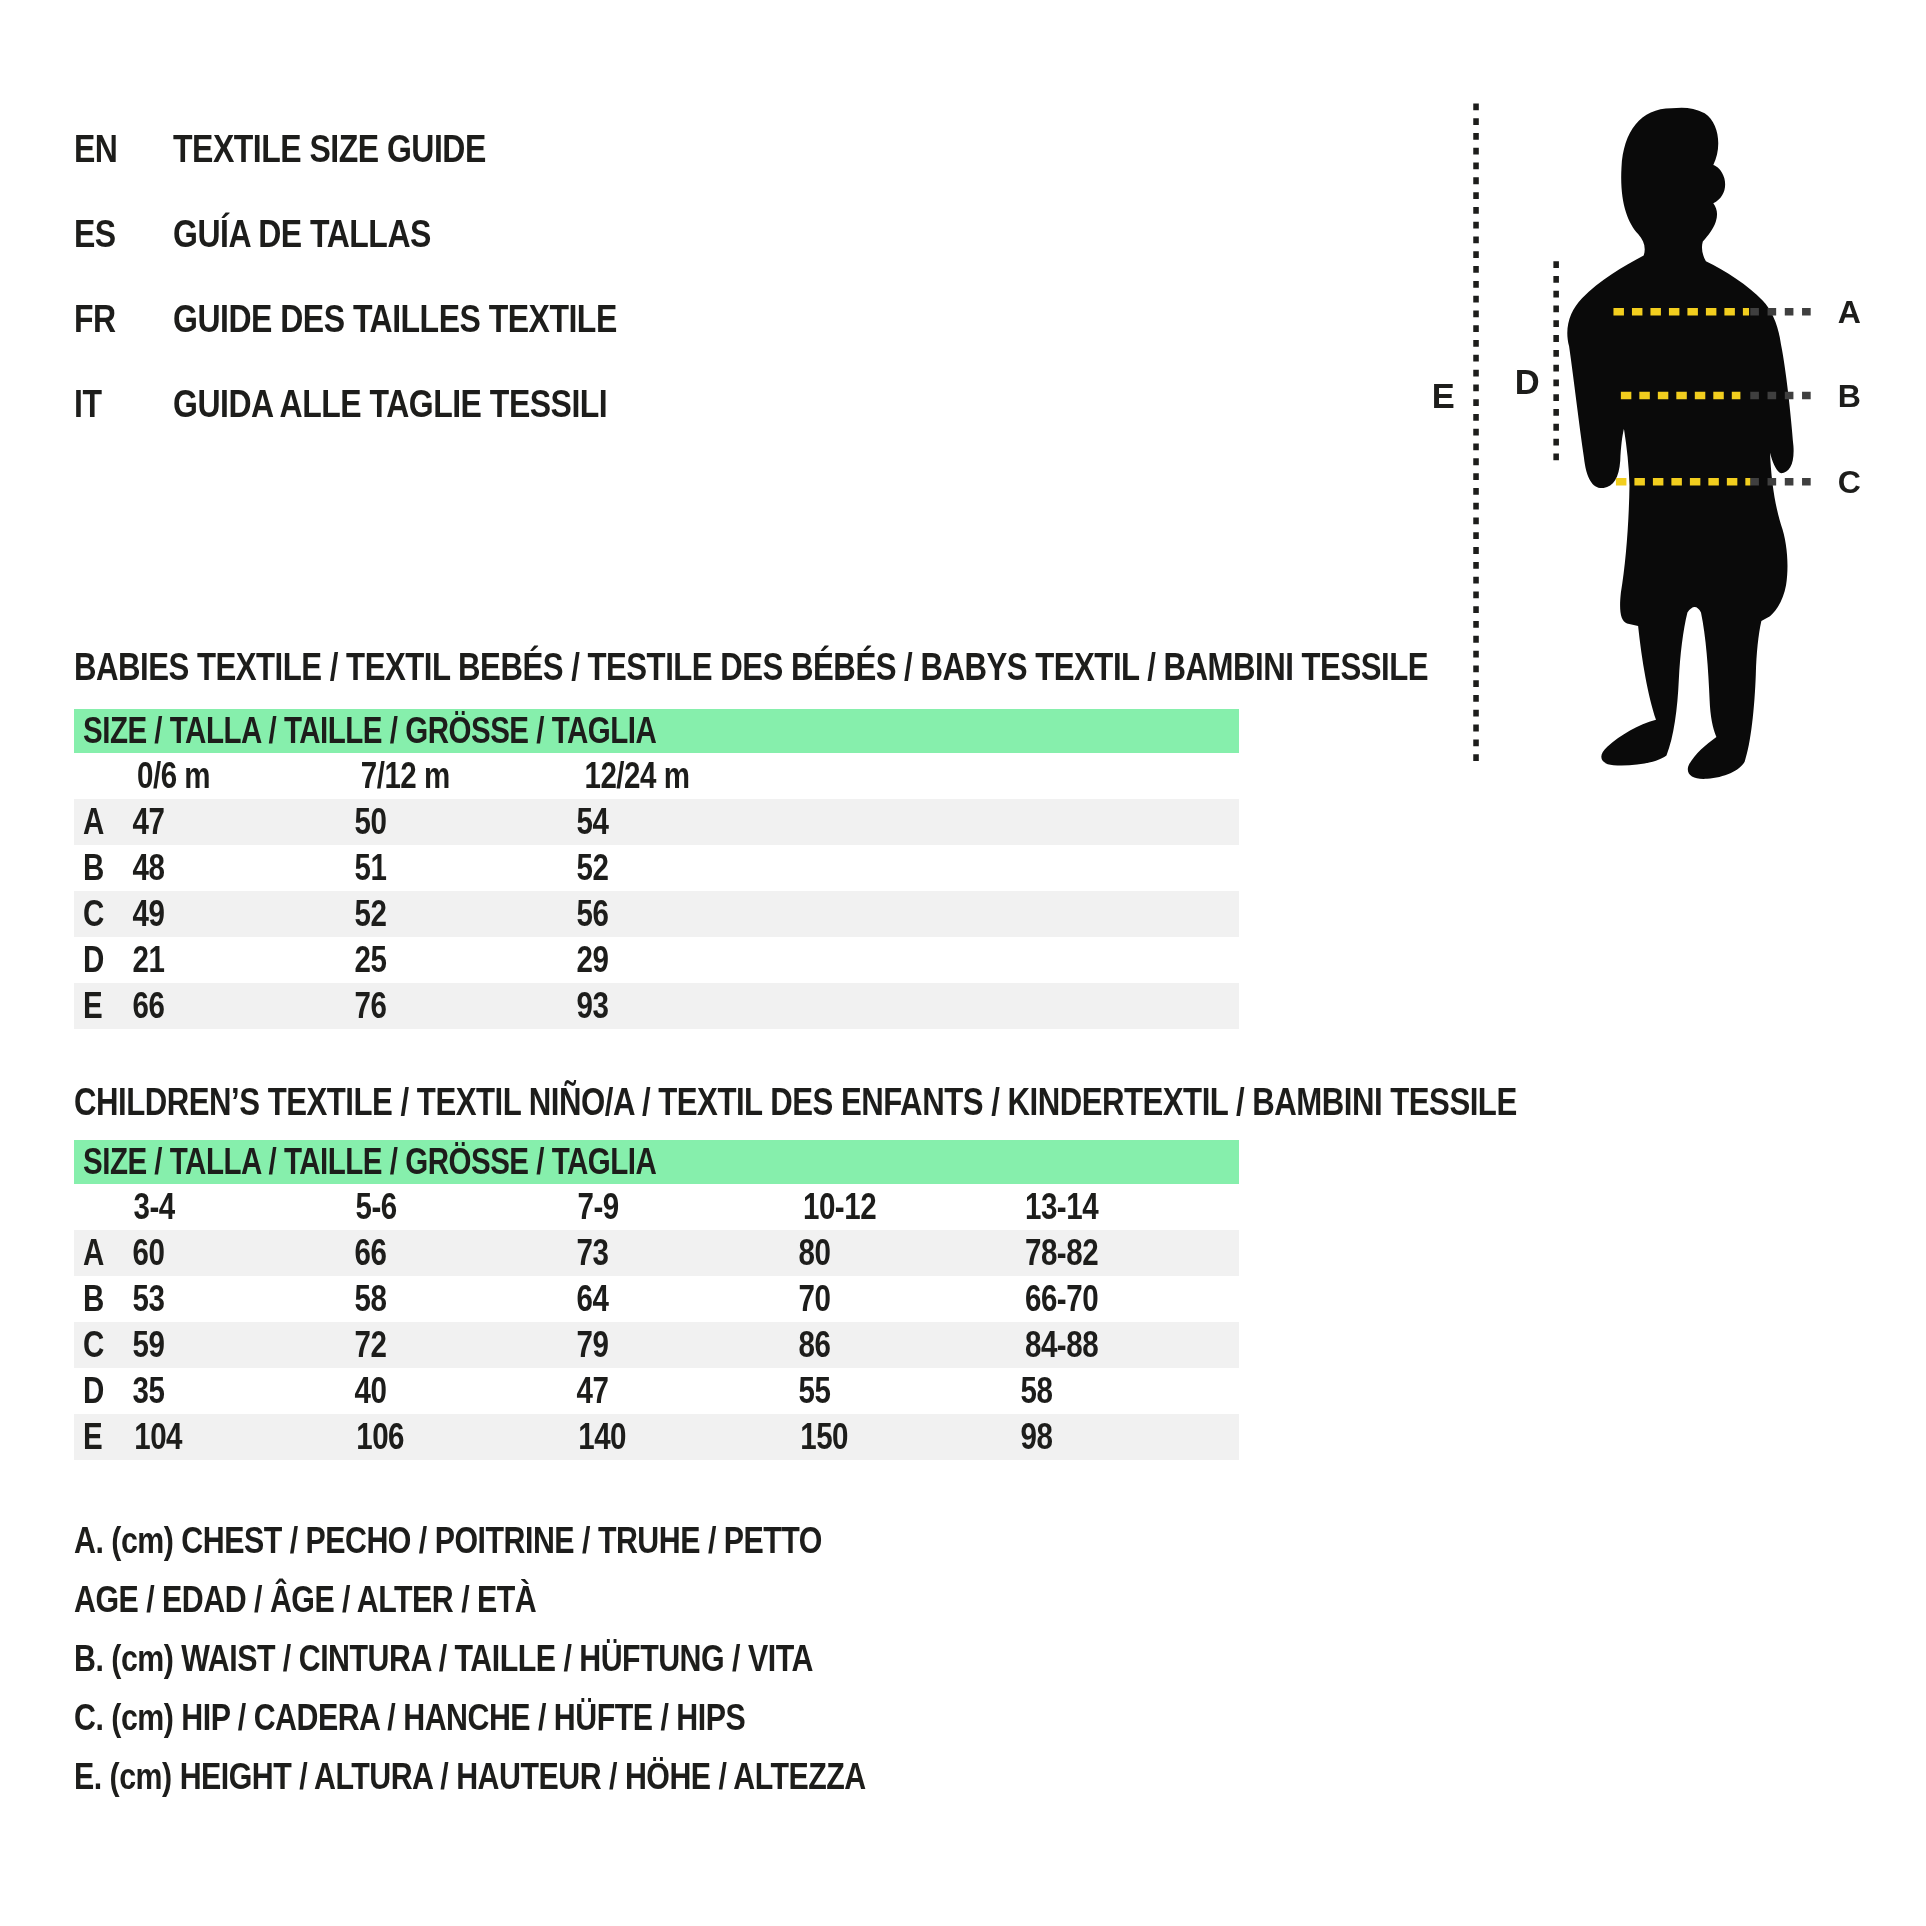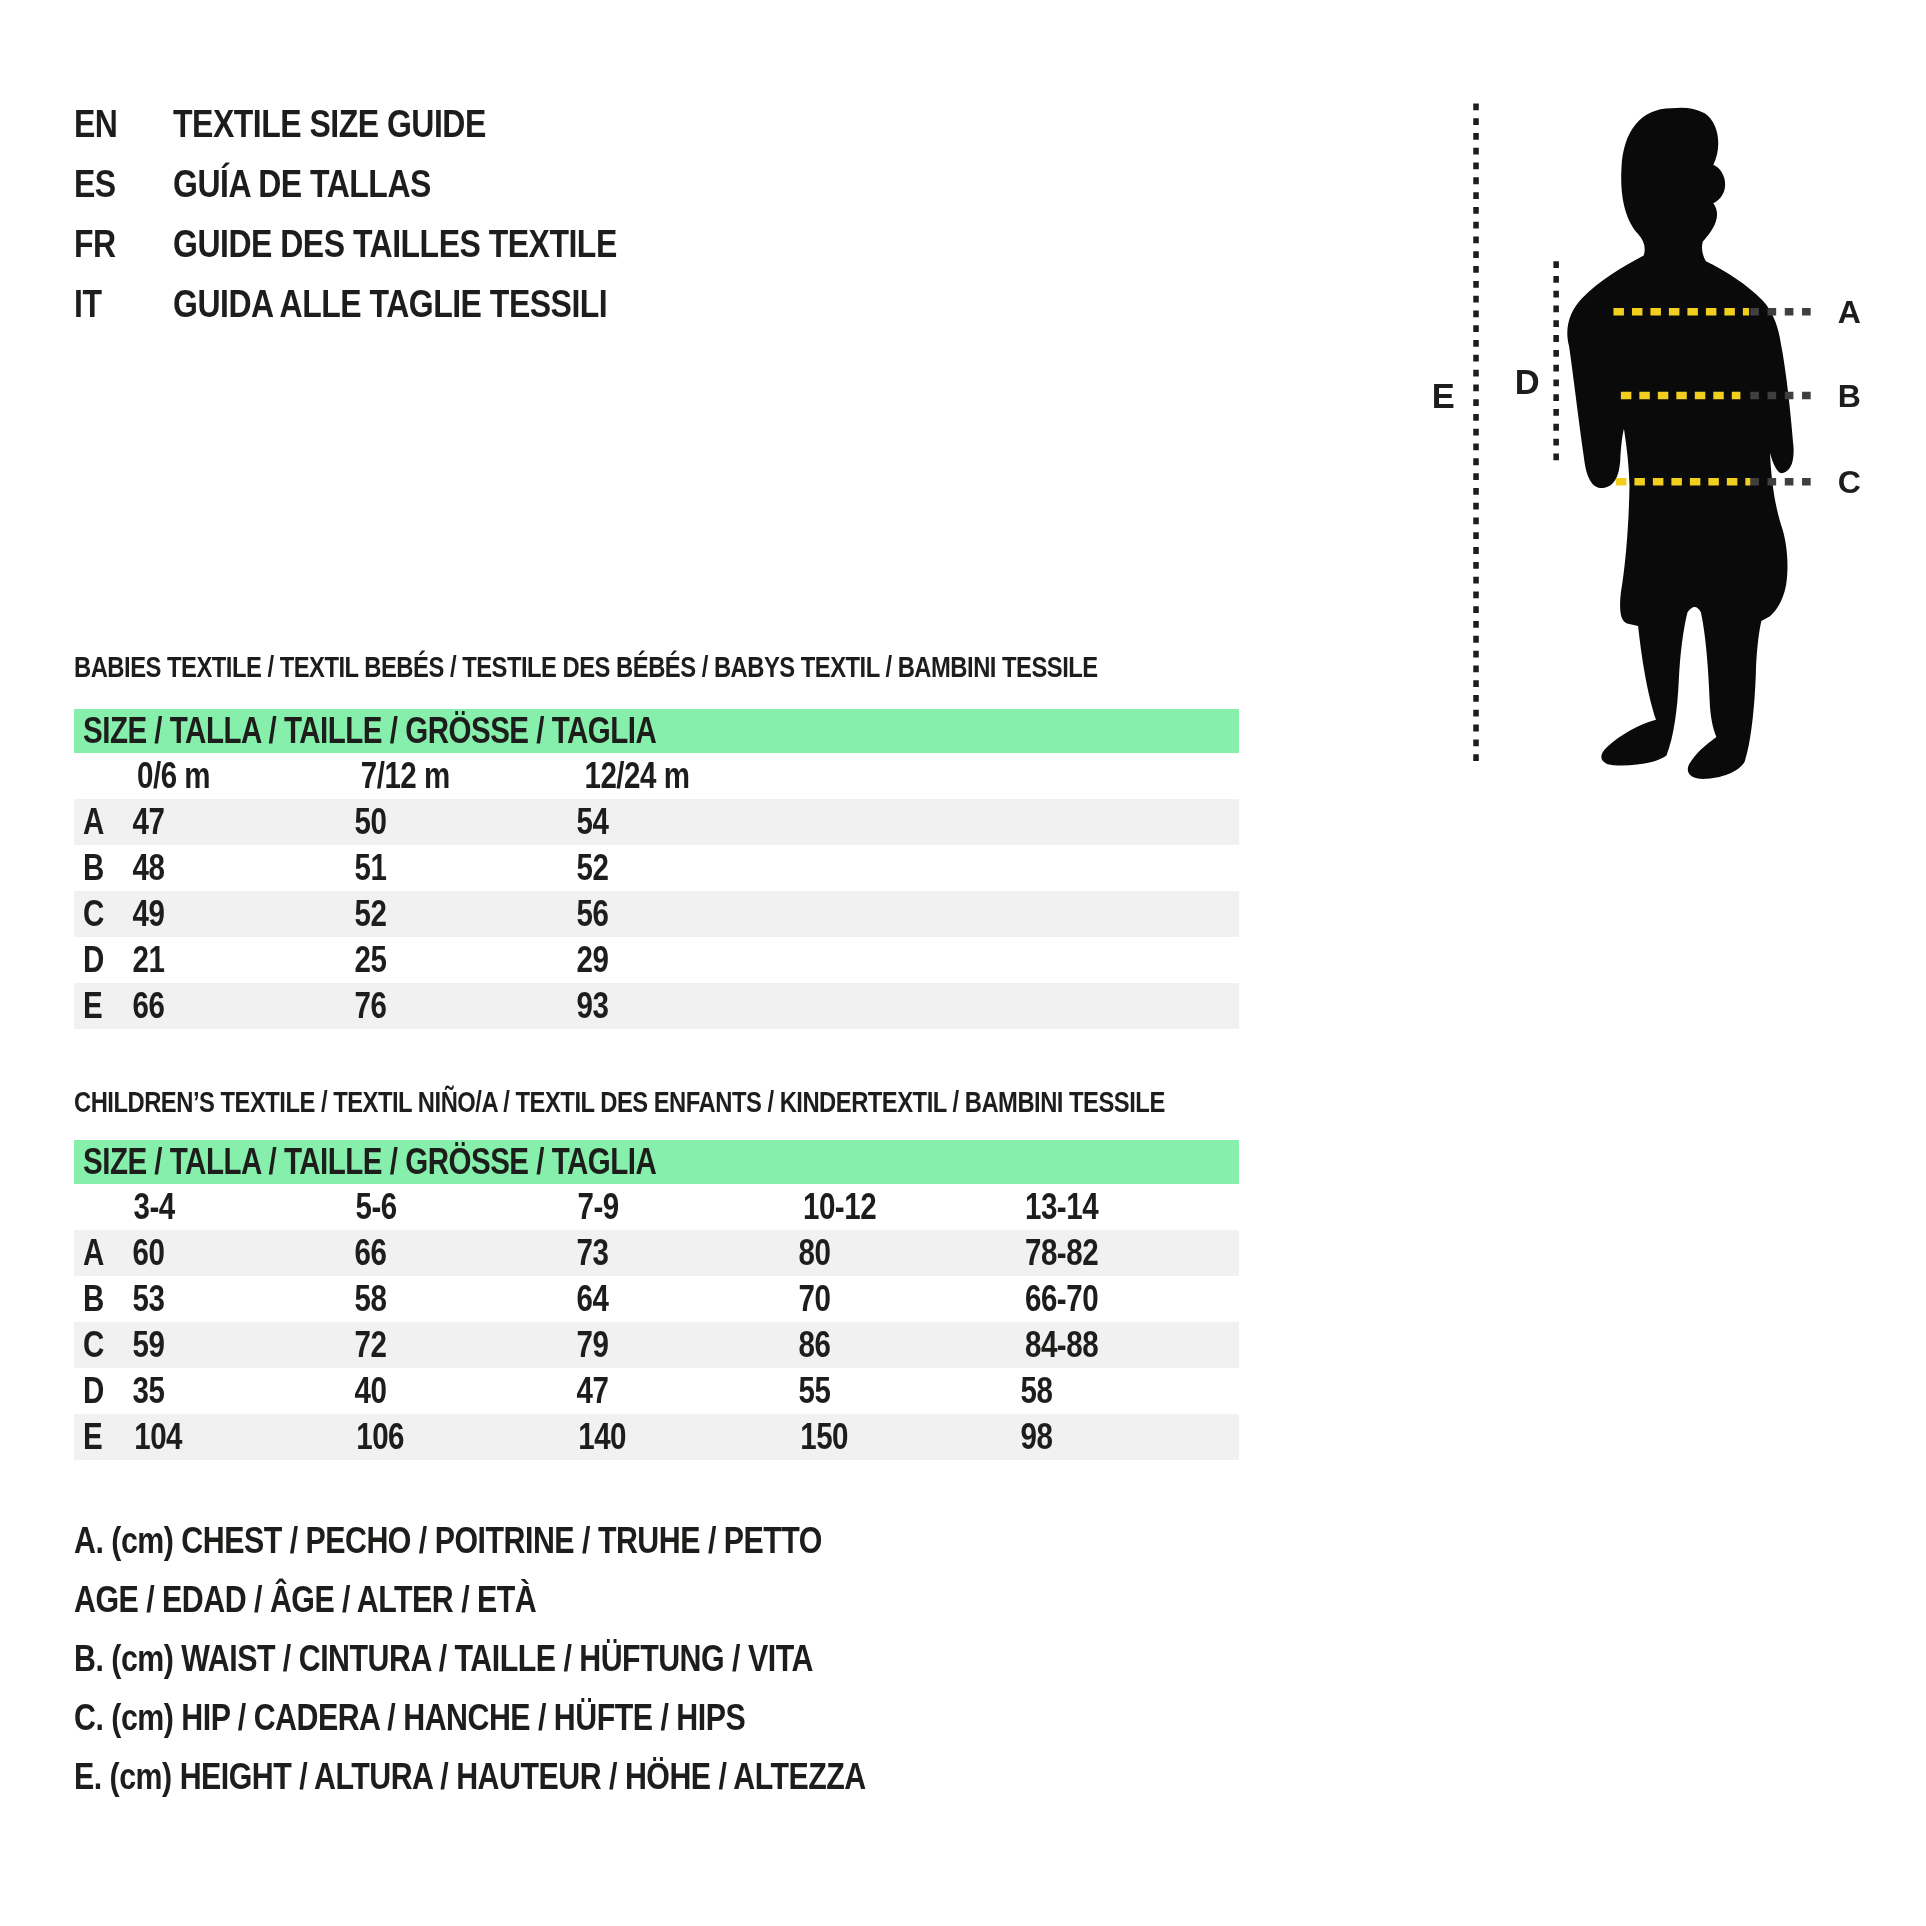--- a/index.html
+++ b/index.html
@@ -4,27 +4,27 @@
 <style>
   html,body{margin:0;padding:0;background:#ffffff;width:1926px;height:1926px;overflow:hidden;}
   body{font-family:"Liberation Sans",sans-serif;color:#1d1d1b;position:relative;}
   .abs{position:absolute;}
   
   .sqzl{display:inline-block;transform:scaleX(0.82);transform-origin:left center;white-space:nowrap;}
   .sqz{display:inline-block;transform:scaleX(0.82);transform-origin:center center;white-space:nowrap;}
 
   
   .lang-block{left:74px;top:94px;}
-  .lang-row{position:relative;height:60px;width:863px;}
+  .lang-row{position:relative;height:60px;width:863px;margin-top:25px;}
   .lang-code,.lang-title{position:absolute;top:50%;font-size:39px;font-weight:700;letter-spacing:-0.6px;}
   .lang-code{left:0;transform:translateY(-50%) scaleX(0.82);transform-origin:left center;white-space:nowrap;}
   .lang-title{left:99px;transform:translateY(-50%) scaleX(0.82);transform-origin:left center;white-space:nowrap;}
 
   
-  .section-heading{left:74px;height:59px;display:flex;align-items:center;font-size:29px;font-weight:700;letter-spacing:-0.6px;}
+  .section-heading{left:74px;height:59px;display:flex;align-items:center;font-size:38px;font-weight:700;letter-spacing:-0.6px;}
 
   
   .size-table{left:74px;width:1165px;font-size:36px;font-weight:700;letter-spacing:-0.6px;}
   .size-bar{height:44px;background:#86efac;display:flex;align-items:center;padding-left:8.6px;box-sizing:border-box;}
   .trow{display:flex;height:46px;align-items:center;}
   .stripe{background:#f1f1f1;}
   .lblcell{width:55px;padding-left:8.6px;box-sizing:border-box;}
   .vcell{width:222px;}
 
   

